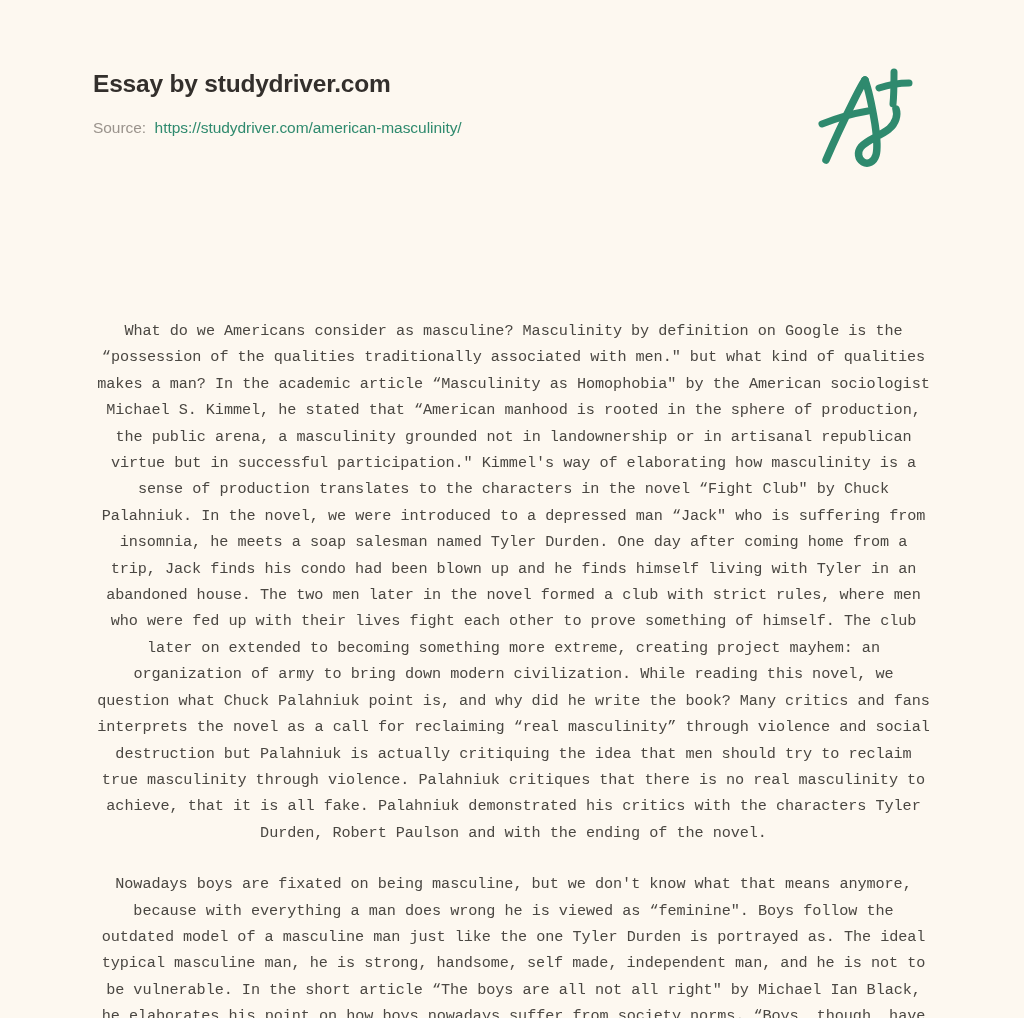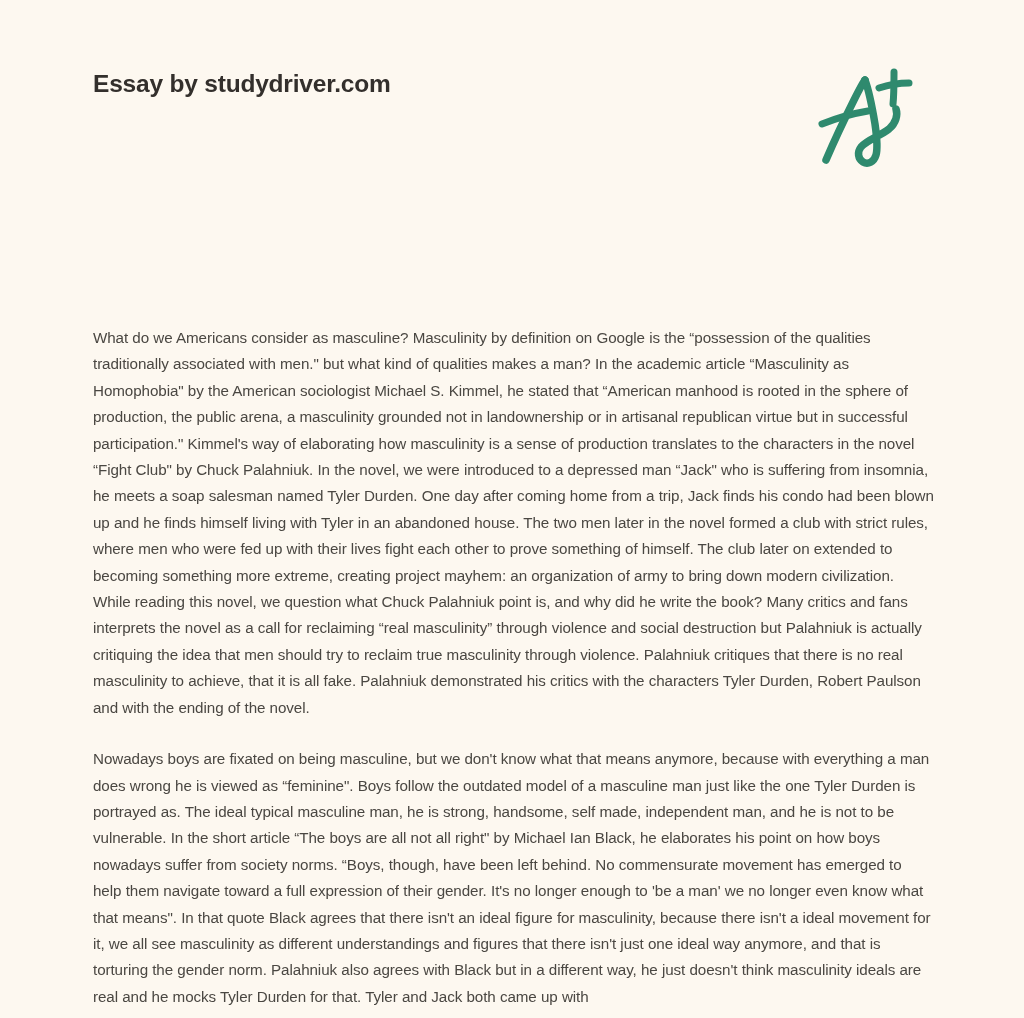--- a/index.html
+++ b/index.html
@@ -94,38 +94,43 @@
     left: 93px;
     top: 310px;
     width: 841px;
     font-size: 15.2px;
     line-height: 26.4px;
     color: #4a4742;
     letter-spacing: -0.08px;
   }
 
   .body-text p {
-    margin: 15px 0 25px 0;
-    text-align: left;
+    margin: 8px 0 25px 0;
+    text-align: center;
     word-spacing: 0.1px;
+    font-family: Liberation Mono, monospace;
   }
 
   .body-text p:last-child {
     margin-bottom: 0;
   }
 </style>
 </head>
 <body>
 
 <div class="page">
 
   <div class="header">
 
     <div class="essay-by">Essay by studydriver.com</div>
 
+    <div class="source-line">
+      <span class="source-label">Source:</span>
+      <span>&nbsp;</span><a class="source-url" href="#">https://studydriver.com/american-masculinity/</a>
+    </div>
 
     <div class="logo">
       <svg viewBox="0 0 112 104" xmlns="http://www.w3.org/2000/svg">
         <g fill="none" stroke="#2f8a6e" stroke-linecap="round" stroke-linejoin="round">
 
           <path d="M14 94 C 20 80, 32 54, 42 34 C 46 26, 50 18, 53 14" stroke-width="7.5"></path>
 
           <path d="M53 14 C 56 22, 60 40, 63 58 C 65 72, 66 82, 64 89
                    C 62 96, 56 99, 51 96 C 46 93, 45 86, 49 81
                    C 55 74, 68 70, 77 63 C 84 57, 86 49, 84 43" stroke-width="7.5"></path>

